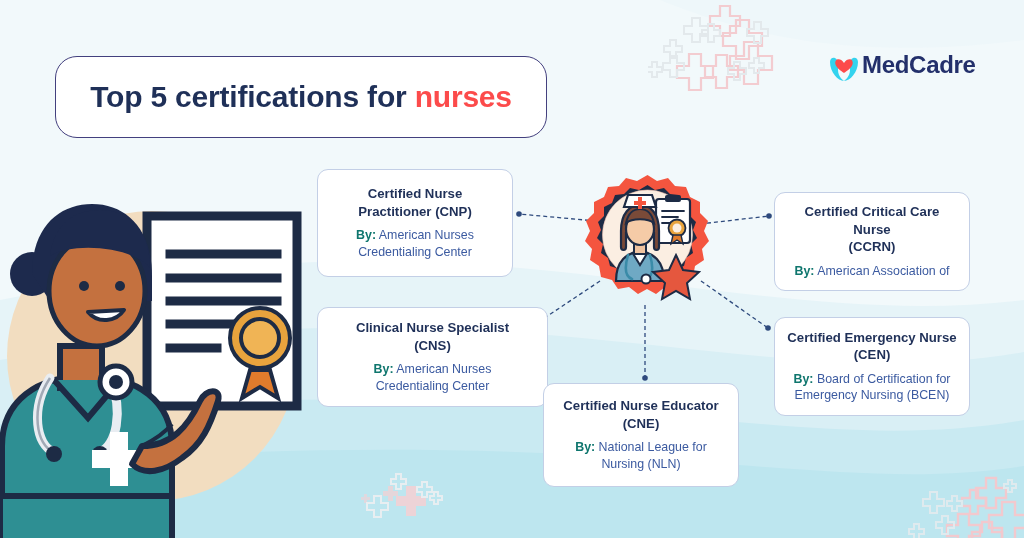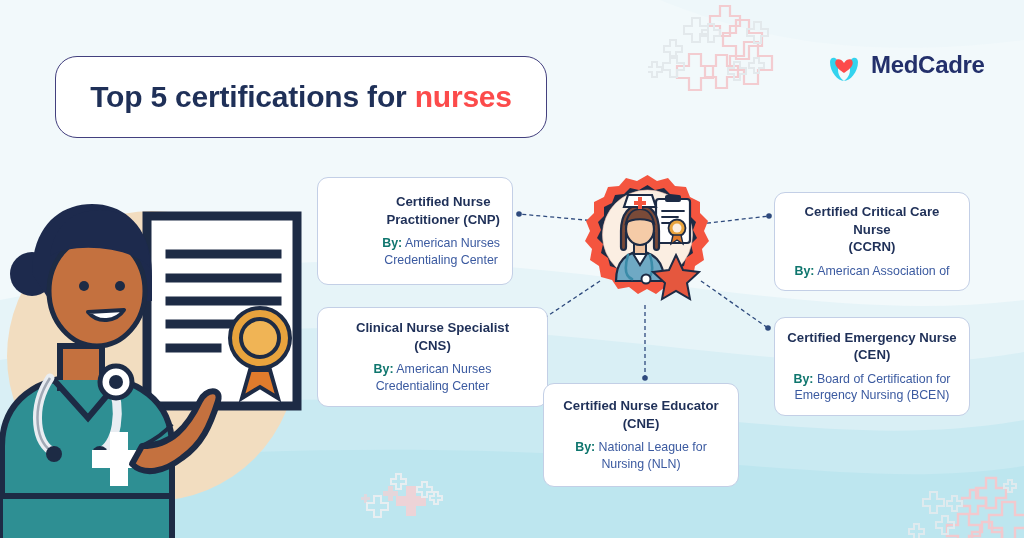--- a/index.html
+++ b/index.html
@@ -52,21 +52,20 @@
   }
   .title-accent { color: #fc4b4b; margin-top: 13px; }
 
   
   .logo {
     position: absolute;
     left: 826px;
     top: 48px;
     display: flex;
     align-items: center;
-    gap: 9px;
   }
   .logo-mark { width: 36px; height: 34px; position: relative; }
   .logo-text {
     font-size: 24px;
     font-weight: bold;
     color: #23306b;
     letter-spacing: -0.3px;
   }
 
   
@@ -89,21 +88,21 @@
     line-height: 1.32;
   }
   .card-by {
     font-size: 12.4px;
     color: #3b5aa0;
     line-height: 1.36;
     margin-top: 7px;
   }
   .card-by b { color: #0f766e; }
 
-  #card-cnp  { left: 317px; top: 177px; width: 196px; height: 108px; align-items: flex-end; }
+  #card-cnp  { left: 317px; top: 169px; width: 196px; height: 108px; }
   #card-cns  { left: 317px; top: 307px; width: 231px; height: 100px; }
   #card-ccrn { left: 774px; top: 192px; width: 196px; height: 99px; }
   #card-cen  { left: 774px; top: 317px; width: 196px; height: 99px; }
   #card-cne  { left: 543px; top: 383px; width: 196px; height: 104px; }
 
   
   .connectors { position: absolute; left: 0; top: 0; width: 1024px; height: 538px; }
 
   
   .badge { position: absolute; left: 580px; top: 173px; width: 135px; height: 137px; }

